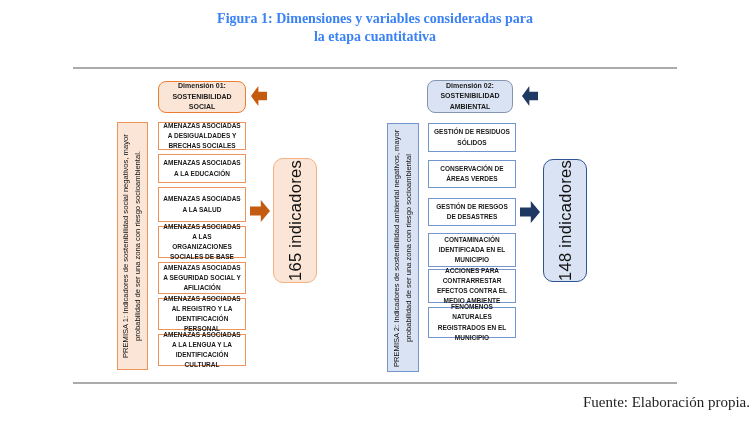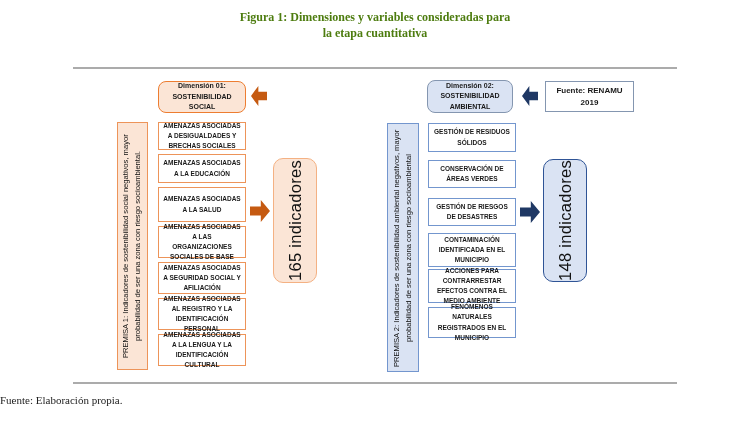--- a/index.html
+++ b/index.html
@@ -5,27 +5,27 @@
   html,body{margin:0;padding:0;background:#ffffff;}
   #canvas{
     position:relative;width:750px;height:422px;background:#ffffff;overflow:hidden;
     font-family:"Liberation Sans",sans-serif;color:#1a1a1a;
   }
   .abs{position:absolute;box-sizing:border-box;}
 
   
   .fig-title{
     left:0;top:10px;width:750px;text-align:center;
-    font-family:"Liberation Serif",serif;font-weight:700;font-size:12px;line-height:1.32;
-    color:#4d7c0f;white-space:pre-line;
+    font-family:"Liberation Serif",serif;font-weight:700;font-size:14px;line-height:1.32;
+    color:#3b82f6;white-space:pre-line;
   }
   .rule{background:#ababab;height:2px;}
   .fig-footer{
-    left:0;top:394px;width:750px;text-align:left;
-    font-family:"Liberation Serif",serif;font-size:11px;color:#222222;
+    left:0;top:394px;width:750px;text-align:right;
+    font-family:"Liberation Serif",serif;font-size:15px;color:#222222;
   }
 
   
   .cell{display:flex;align-items:center;justify-content:center;text-align:center;
         font-weight:700;font-size:6.5px;line-height:1.55;padding:1px 3px;background:#ffffff;}
   .dim-box{display:flex;align-items:center;justify-content:center;text-align:center;
         font-weight:700;font-size:7px;line-height:1.5;border-radius:8px;white-space:pre-line;}
   .src-box{display:flex;align-items:center;justify-content:center;text-align:center;
         font-weight:700;font-size:8px;line-height:1.4;background:#ffffff;white-space:pre-line;}
 
@@ -87,22 +87,20 @@
   <div class="abs pill o-fill" style="left:273px;top:158px;width:44px;height:125px;border:1px solid #f4b183;">
     <span class="vtext">165 indicadores</span>
   </div>
 
   <div class="abs dim-box b-fill b-border" style="left:427px;top:80px;width:86px;height:33px;">Dimensión 02:
 SOSTENIBILIDAD
 AMBIENTAL</div>
 
   <div class="abs arrow-left b-arrow" style="left:522px;top:85px;width:16px;height:22px;"></div>
 
-  <div class="abs src-box b-border" style="left:545px;top:81px;width:89px;height:31px;">Fuente: RENAMU
-2019</div>
 
   <div class="abs premise b-fill b-border-thin" style="left:387px;top:123px;width:32px;height:249px;">
     <span class="vtext" style="max-height:240px;">PREMISA 2: Indicadores de sostenibilidad ambiental negativos, mayor probabilidad de ser una zona con riesgo socioambiental</span>
   </div>
 
   <div class="abs cell b-border-thin" style="left:428px;top:123px;width:88px;height:29px;">GESTIÓN DE RESIDUOS SÓLIDOS</div>
   <div class="abs cell b-border-thin" style="left:428px;top:160px;width:88px;height:28px;">CONSERVACIÓN DE ÁREAS VERDES</div>
   <div class="abs cell b-border-thin" style="left:428px;top:198px;width:88px;height:28px;">GESTIÓN DE RIESGOS DE DESASTRES</div>
   <div class="abs cell b-border-thin" style="left:428px;top:233px;width:88px;height:34px;">CONTAMINACIÓN IDENTIFICADA EN EL MUNICIPIO</div>
   <div class="abs cell b-border-thin" style="left:428px;top:269px;width:88px;height:34px;">ACCIONES PARA CONTRARRESTAR EFECTOS CONTRA EL MEDIO AMBIENTE</div>

